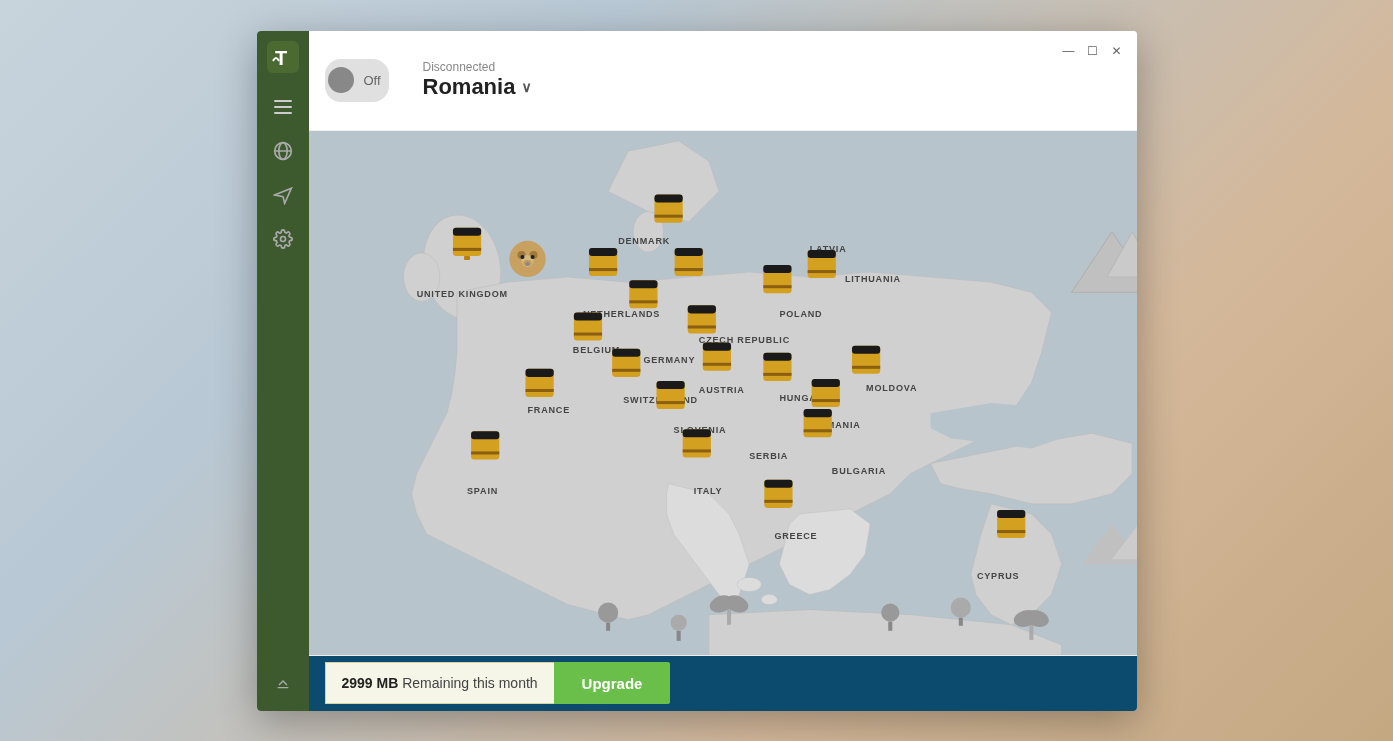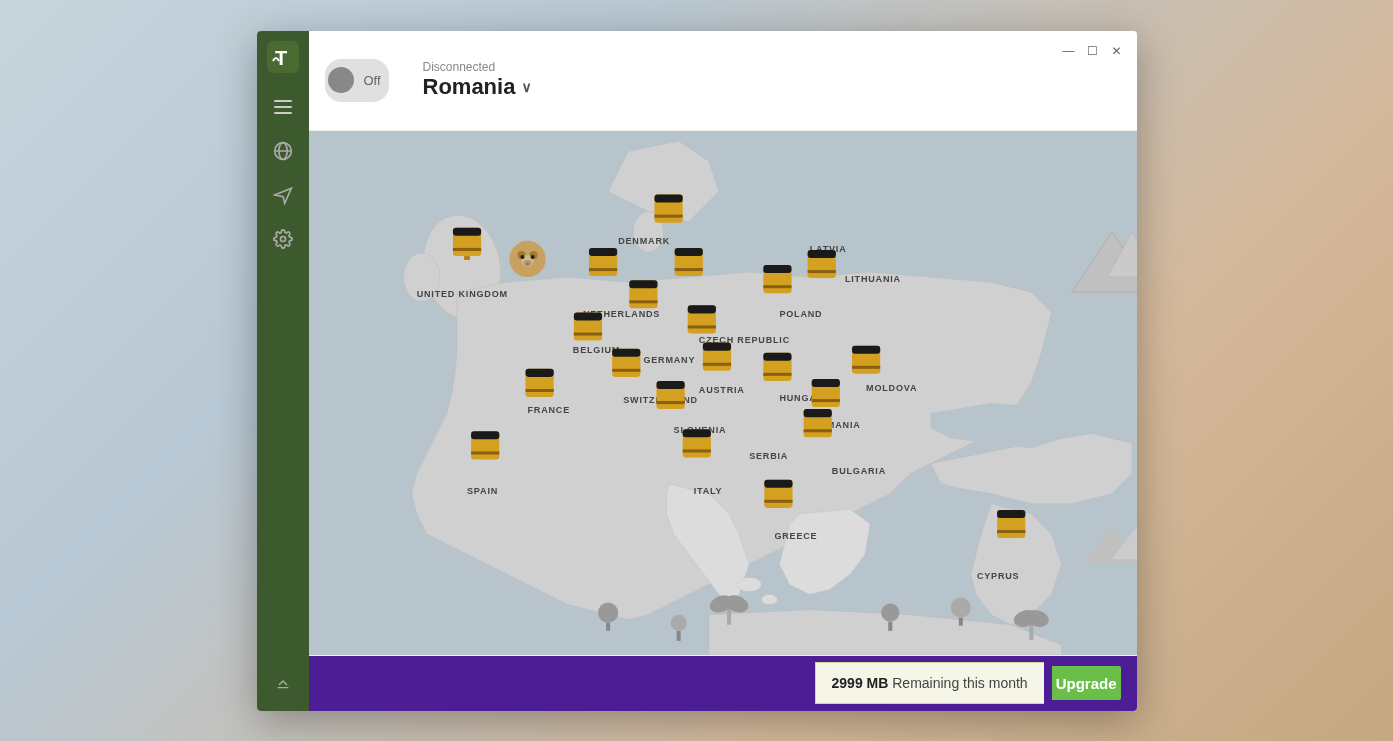--- a/index.html
+++ b/index.html
@@ -190,49 +190,49 @@
     
     .map-area {
       flex: 1;
       background: #d4d4d4;
       position: relative;
       overflow: hidden;
     }
     
     .bottom-bar {
       height: 56px;
-      background: #4c1d95;
+      background: #0c4a6e;
       border-top: 1px solid #eee;
       display: flex;
       align-items: center;
-      justify-content: flex-end;
+      justify-content: flex-start;
       padding: 0 16px;
-      gap: 8px;
+      gap: 0;
     }
     .data-remaining {
       background: #f5f5e8;
       border: 1px solid #d4d4a0;
       padding: 10px 16px;
       font-size: 14px;
       color: #444;
       border-right: none;
       height: 42px;
       display: flex;
       align-items: center;
     }
     .data-remaining strong {
       font-weight: 700;
       color: #222;
     }
     .upgrade-btn {
       background: #6abf4b;
       color: #fff;
       border: none;
-      padding: 0 4px;
-      height: 34px;
+      padding: 0 28px;
+      height: 42px;
       font-size: 15px;
       font-weight: 600;
       cursor: pointer;
       border-radius: 0 2px 2px 0;
     }
 
     
     .tree {
       position: absolute;
       pointer-events: none;

